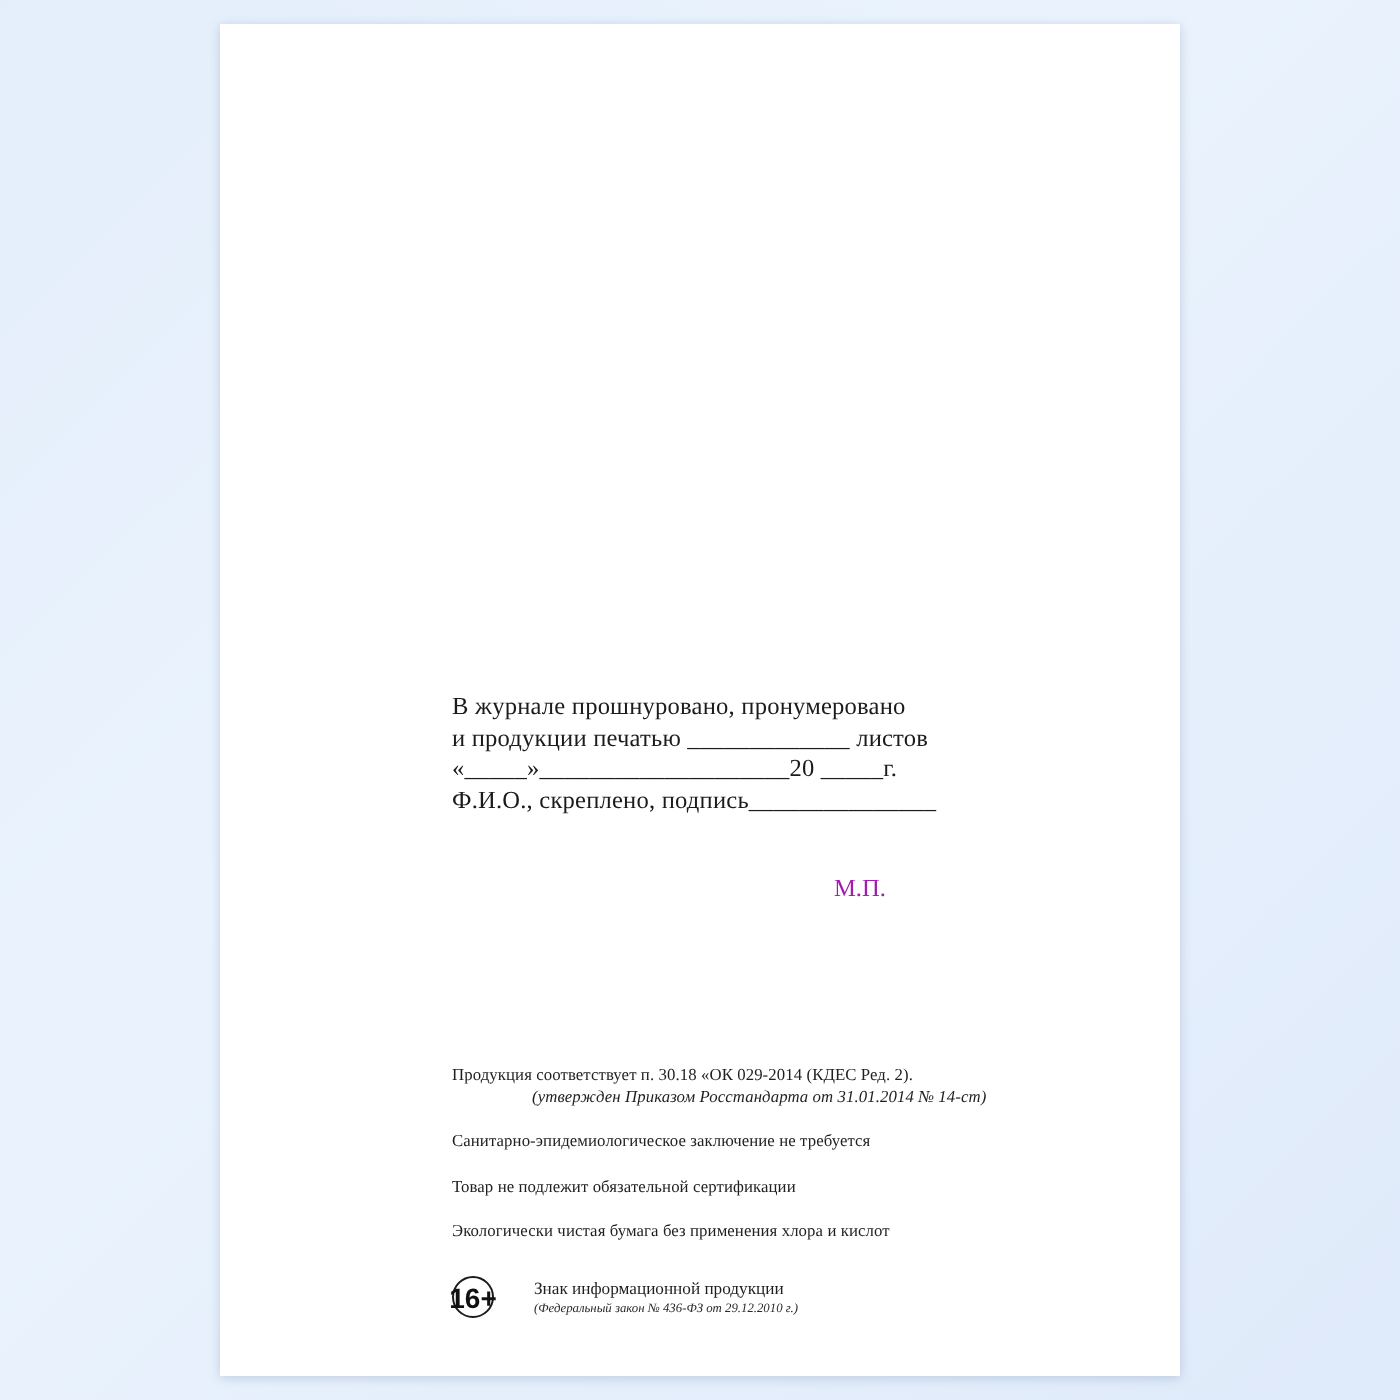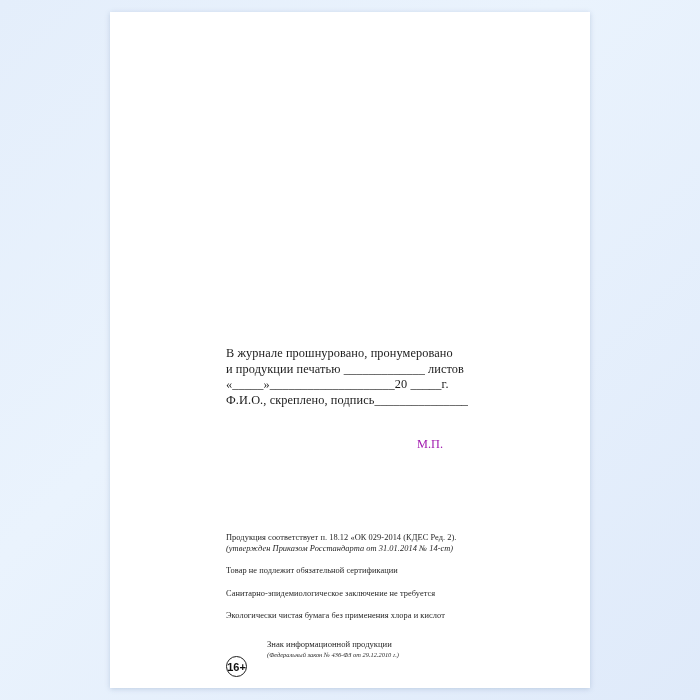--- a/index.html
+++ b/index.html
@@ -70,46 +70,47 @@
     color: #1f1f1f;
   }
   .legal p {
     margin: 0;
     font-size: 8.4px;
     line-height: 11.2px;
     letter-spacing: 0.05px;
   }
   .legal .ital {
     font-style: italic;
+    margin-left: 40px;
   }
   .legal .gap {
     margin-top: 11px;
   }
 
   .info-row {
     position: absolute;
     left: 104px;
     top: 625px;
     display: flex;
     align-items: flex-start;
   }
   .age-badge {
     width: 19px;
     height: 19px;
     border: 1.3px solid #1c1c1c;
     border-radius: 50%;
     display: flex;
     align-items: center;
     justify-content: center;
-    font-size: 11px;
+    font-size: 14px;
     font-weight: bold;
     font-family: "Liberation Sans", sans-serif;
     color: #111;
     flex: none;
-    margin-top: 19px;
+    margin-top: 1px;
   }
   .info-text {
     margin-left: 20px;
     padding-top: 2px;
   }
   .info-text .t1 {
     font-size: 8.6px;
     line-height: 10.5px;
     color: #1f1f1f;
   }
@@ -130,24 +131,24 @@
       <div class="mid-block">
         <div class="mid-line">В журнале прошнуровано, пронумеровано</div>
         <div class="mid-line">и продукции печатью _____________ листов</div>
         <div class="mid-line">«_____»____________________20 _____г.</div>
         <div class="mid-line">Ф.И.О., скреплено, подпись_______________</div>
       </div>
 
       <div class="mp">М.П.</div>
 
       <div class="legal">
-        <p>Продукция соответствует п. 18.12 «ОК 029-2014 (КДЕС Ред. 2).</p>
+        <p>Продукция соответствует п. 30.18 «ОК 029-2014 (КДЕС Ред. 2).</p>
         <p class="ital">(утвержден Приказом Росстандарта от 31.01.2014 № 14-ст)</p>
+        <p class="gap">Санитарно-эпидемиологическое заключение не требуется</p>
         <p class="gap">Товар не подлежит обязательной сертификации</p>
-        <p class="gap">Санитарно-эпидемиологическое заключение не требуется</p>
         <p class="gap">Экологически чистая бумага без применения хлора и кислот</p>
       </div>
 
       <div class="info-row">
         <div class="age-badge">16+</div>
         <div class="info-text">
           <div class="t1">Знак информационной продукции</div>
           <div class="t2">(Федеральный закон № 436-ФЗ от 29.12.2010 г.)</div>
         </div>
       </div>

